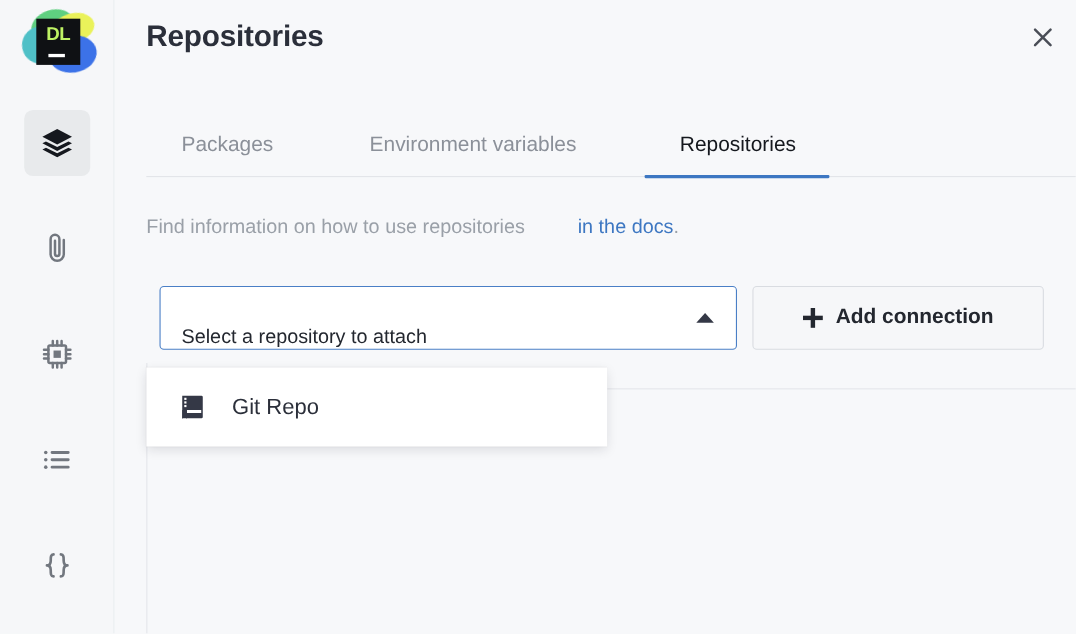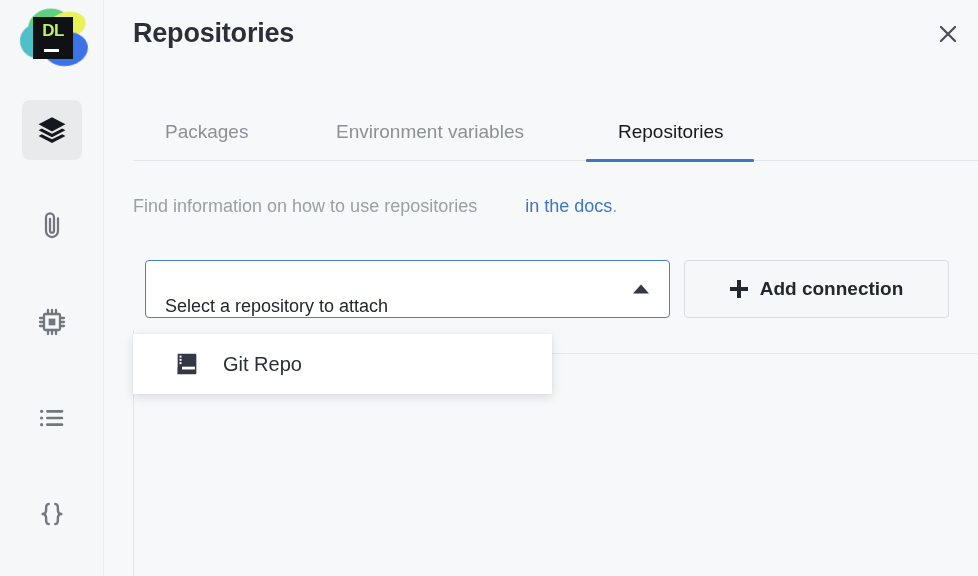--- a/index.html
+++ b/index.html
@@ -167,23 +167,23 @@
 
   
   #repo-dropdown {
     position: absolute; left: 133px; top: 334px;
     width: 419px;
     background: #ffffff;
     box-shadow: 0 3px 10px rgba(20,25,40,0.13), 0 0 1px rgba(20,25,40,0.08);
     z-index: 20;
   }
   .dd-item {
-    height: 60px;
+    height: 72px;
     display: flex; align-items: center;
-    padding-left: 40px;
+    padding-left: 28px;
     cursor: pointer;
   }
   .dd-item .dd-icon { width: 28px; height: 28px; margin-right: 22px; flex: none; }
   .dd-item .dd-label { font-size: 20px; color: #2b2f3a; }
 </style>
 </head>
 <body>
 
 <div id="app">
 

